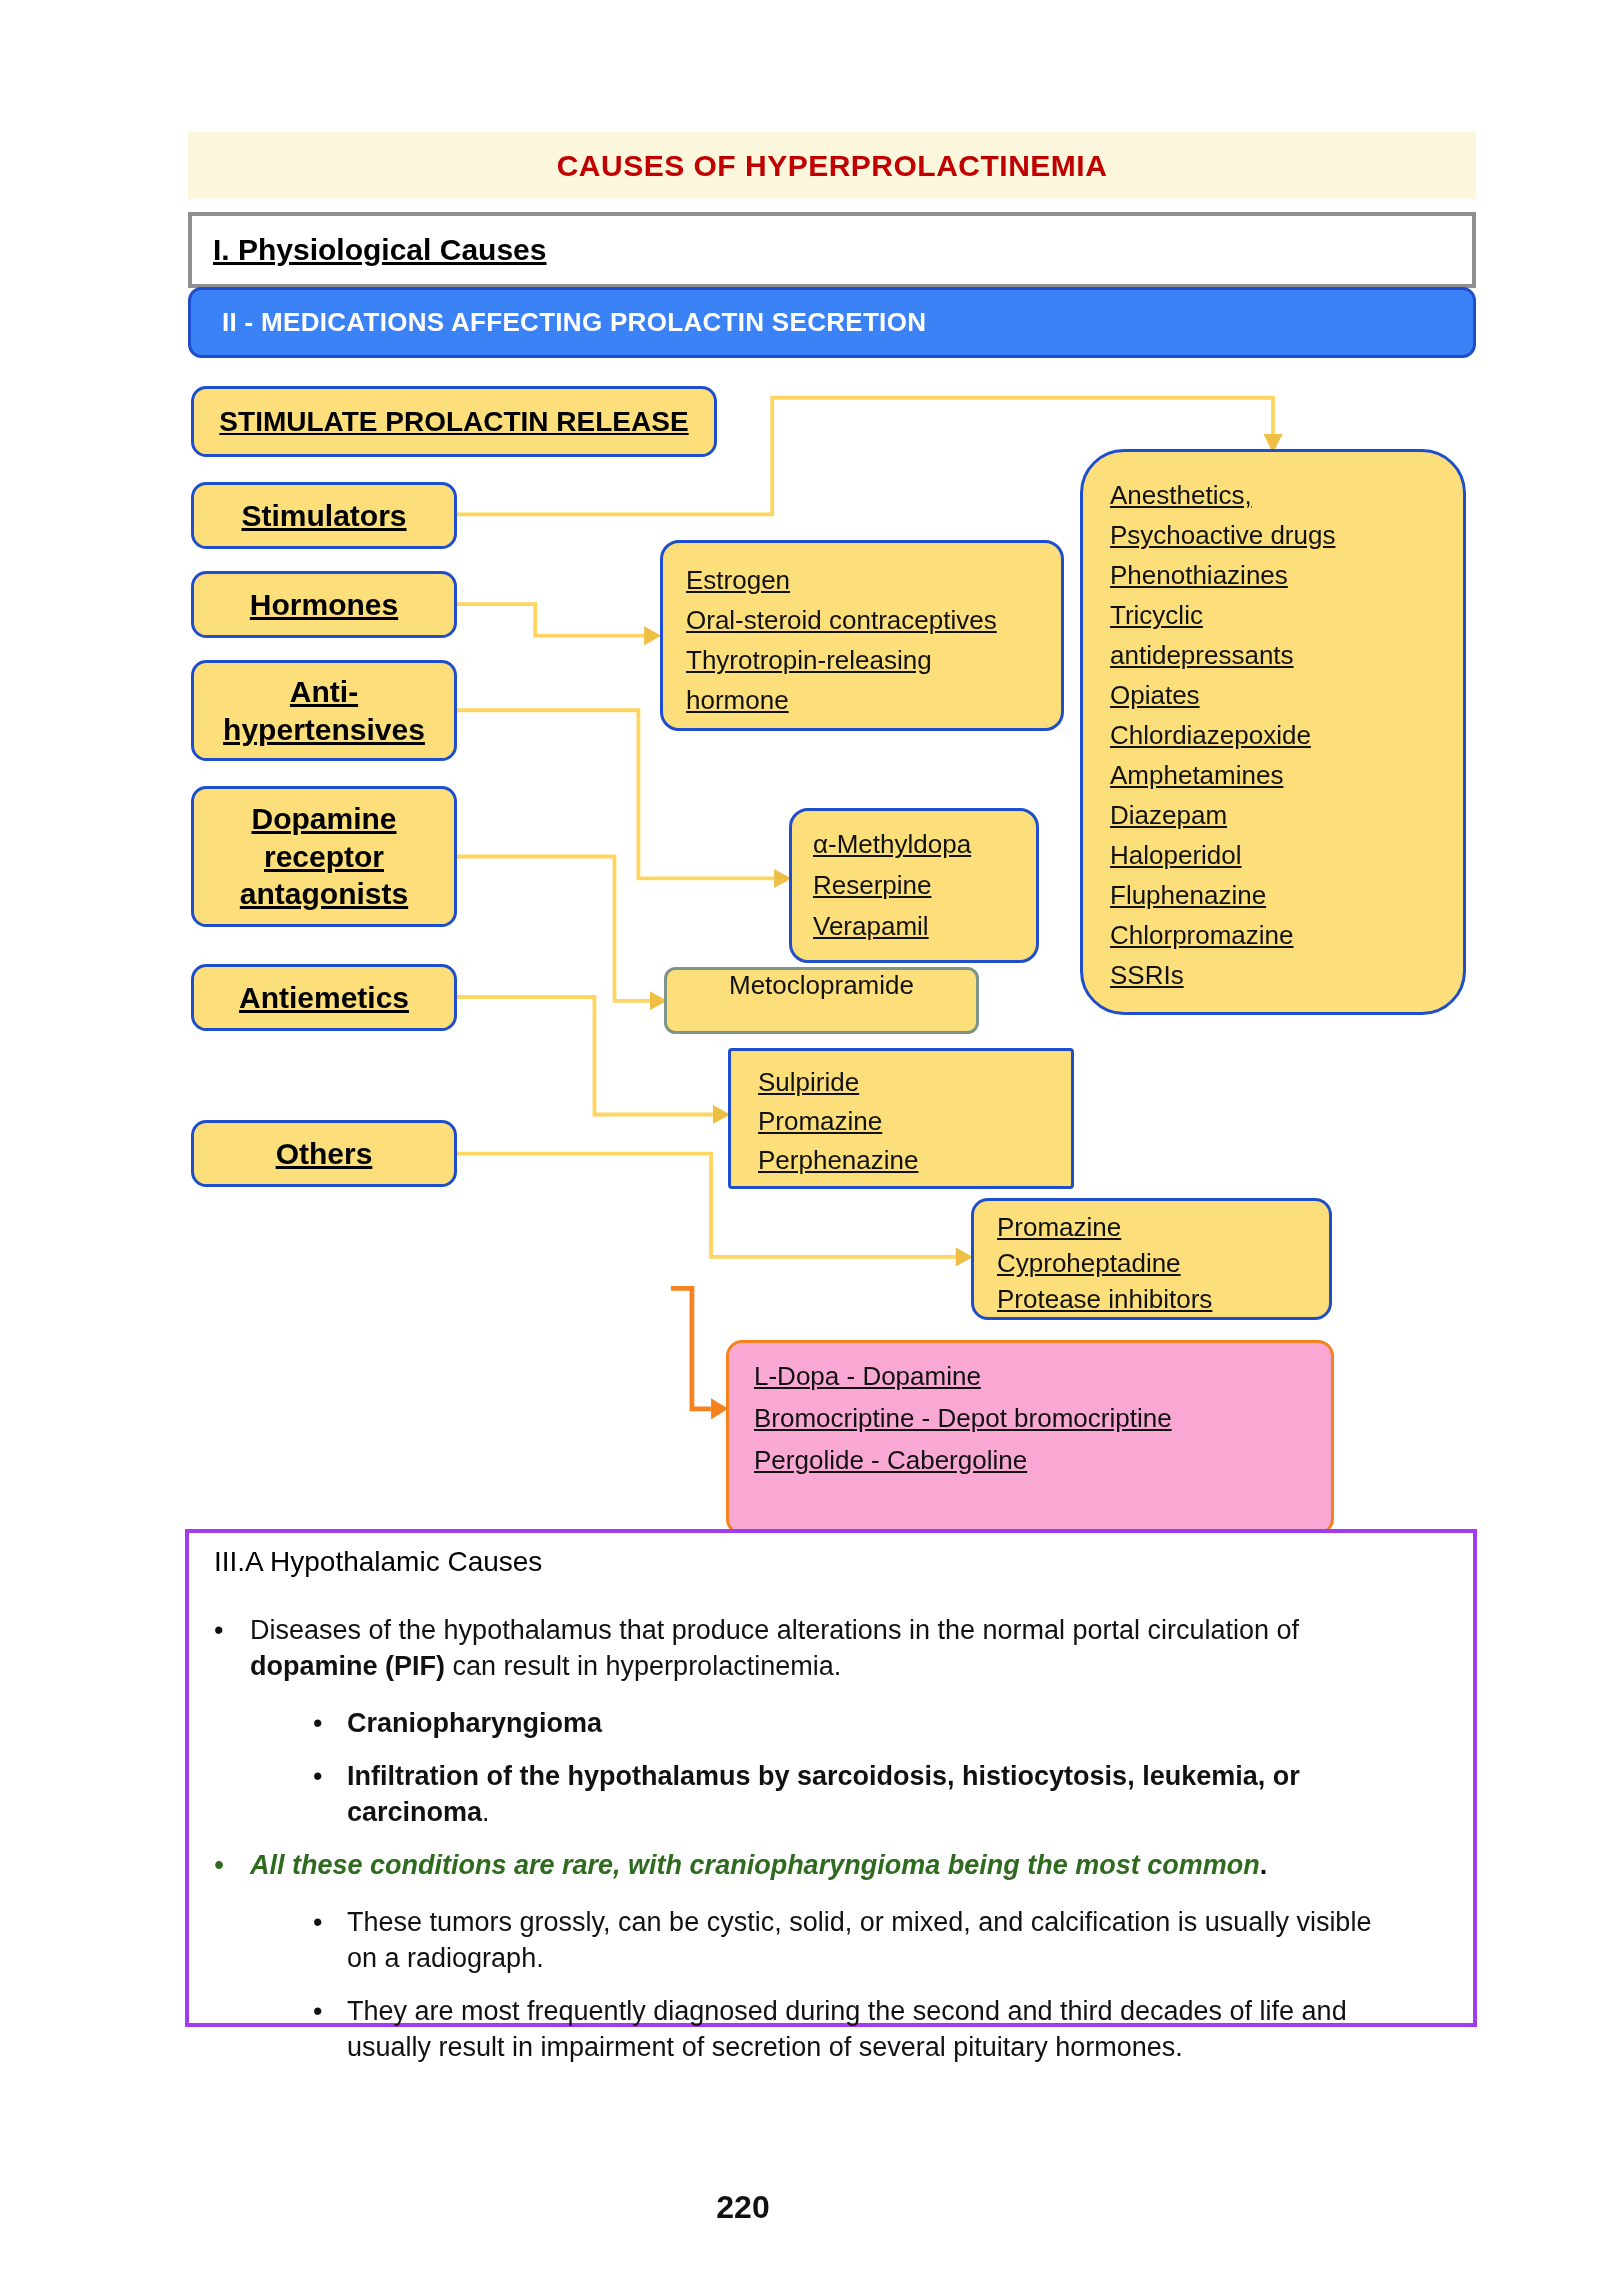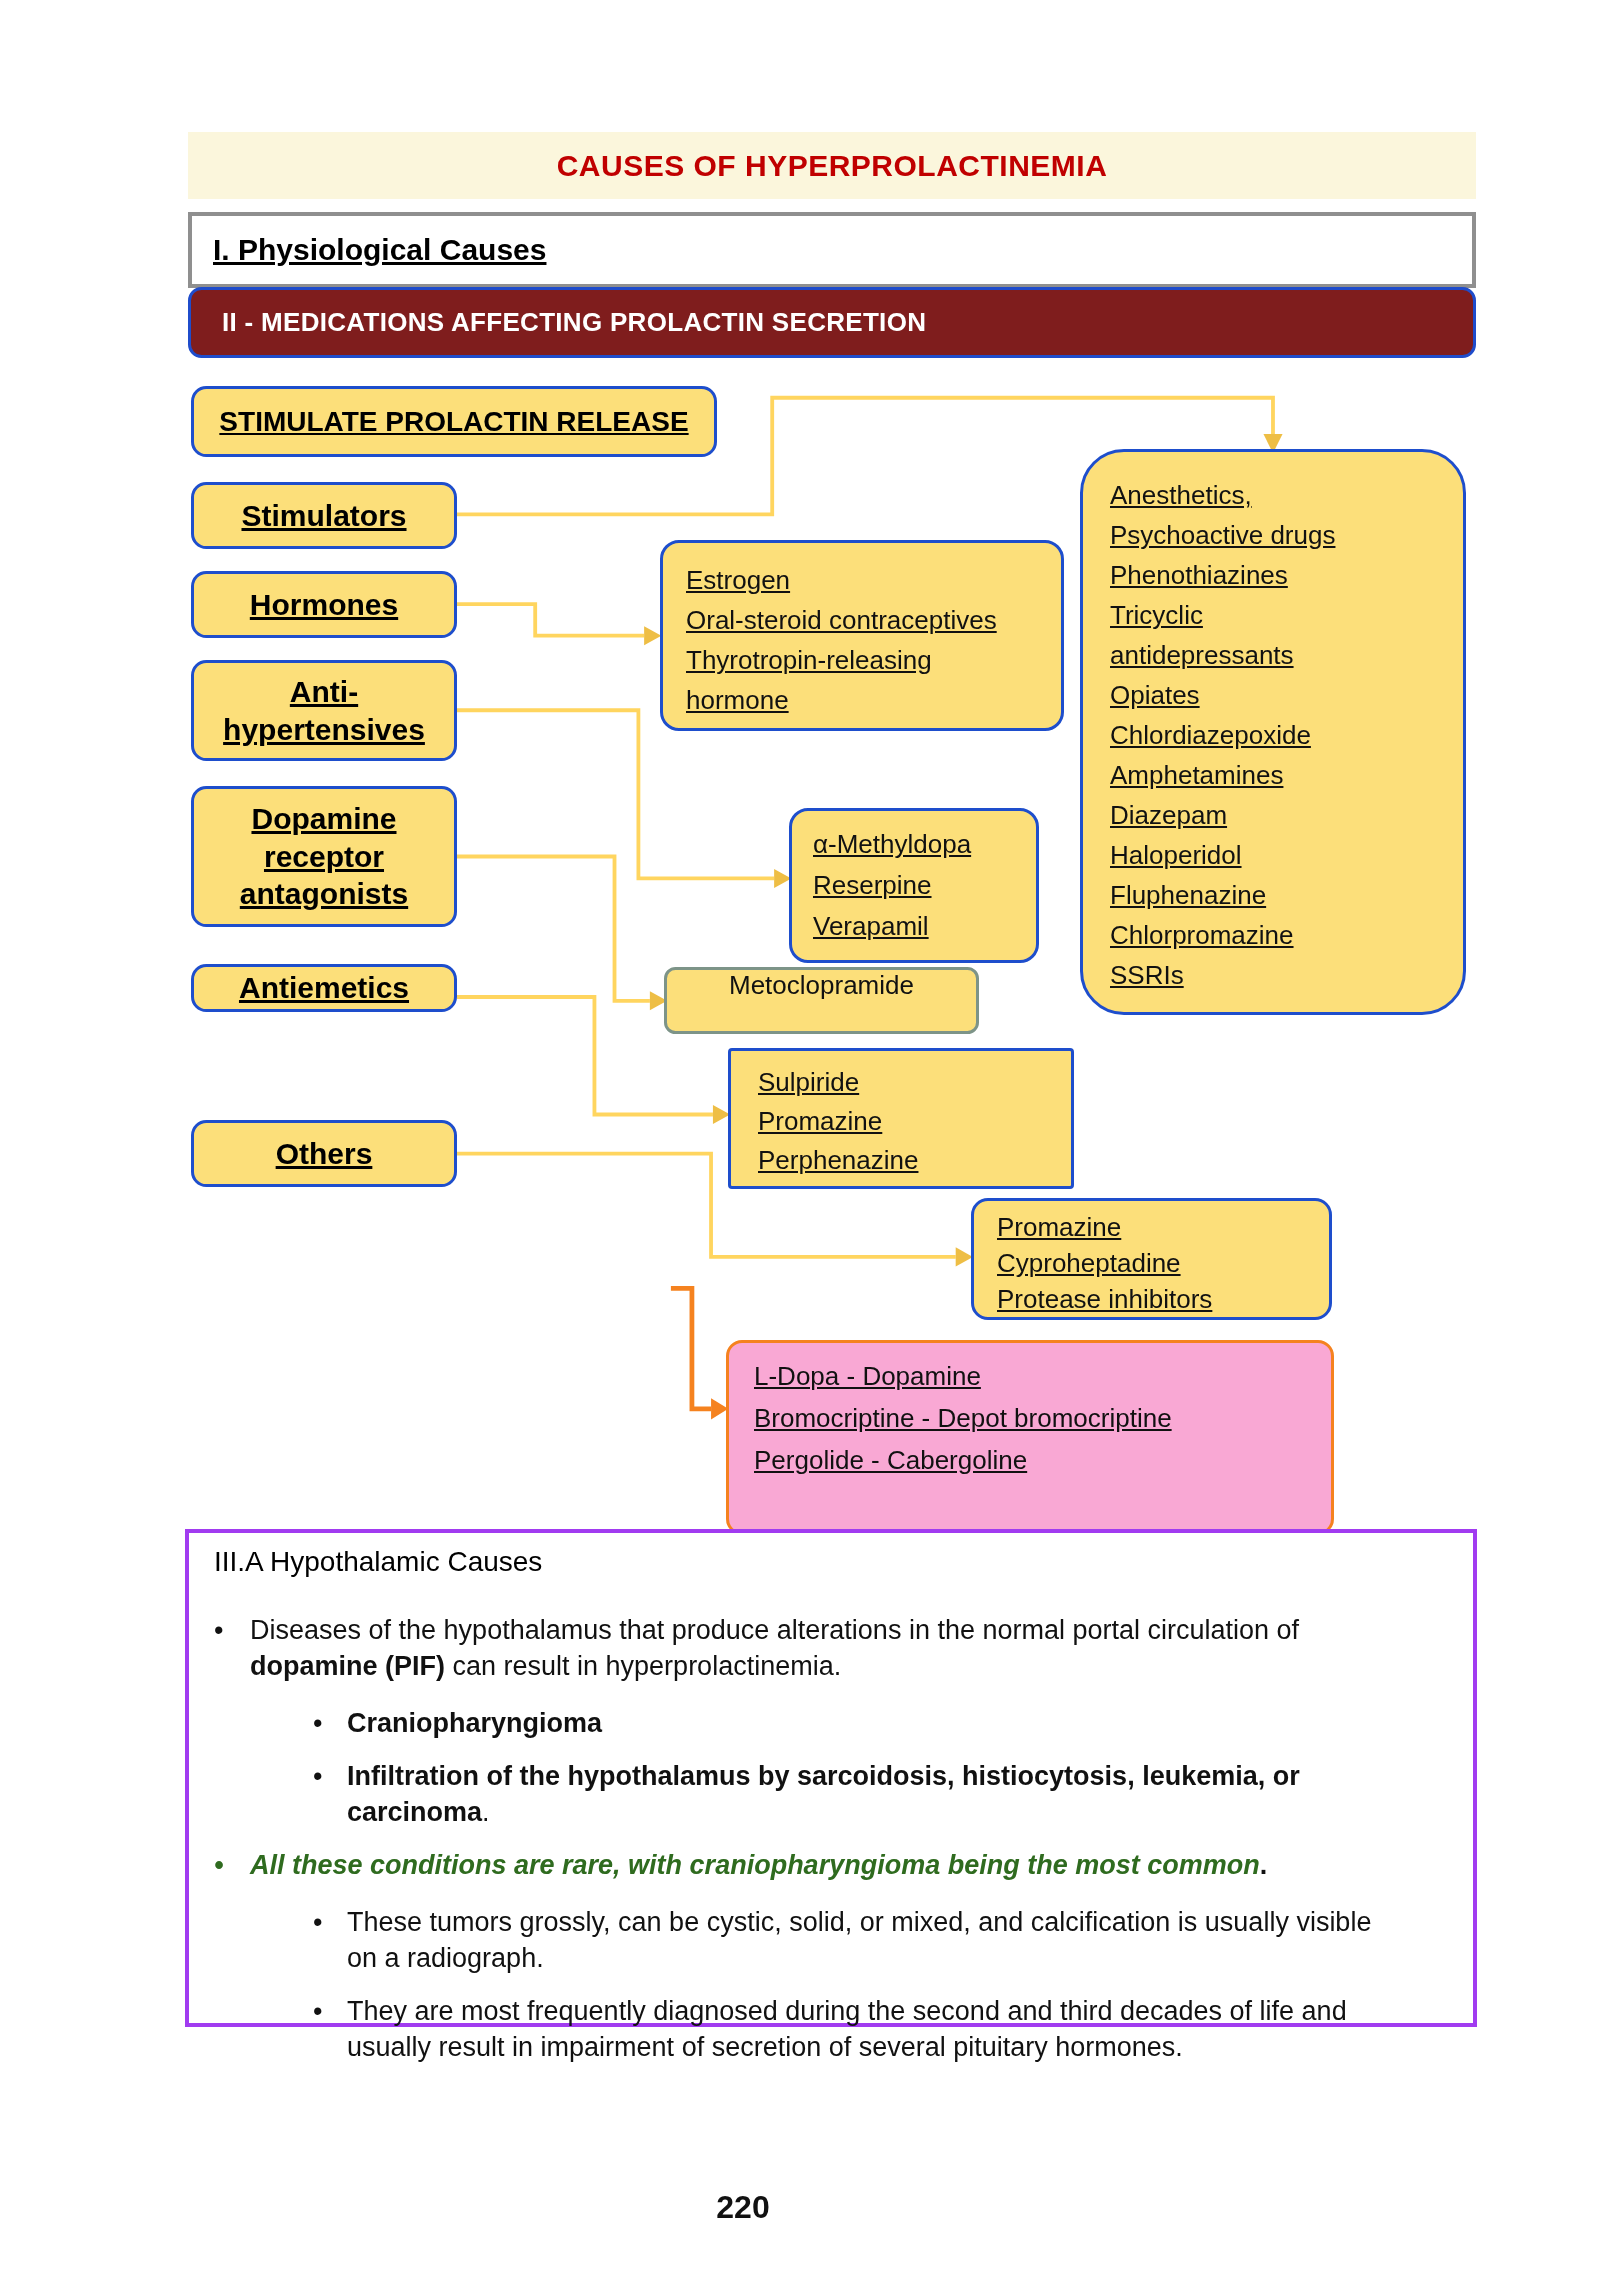--- a/index.html
+++ b/index.html
@@ -7,41 +7,41 @@
   .page{position:relative;width:1618px;height:2273px;background:#ffffff;overflow:hidden;}
   .abs{position:absolute;box-sizing:border-box;}
 
   
   .title-bar{left:188px;top:132px;width:1288px;height:67px;background:#FBF6DC;
     display:flex;align-items:center;justify-content:center;}
   .title-bar .t{color:#C00000;font-weight:bold;font-size:30px;letter-spacing:0.5px;}
   .phys-box{left:188px;top:212px;width:1288px;height:76px;background:#fff;border:4.8px solid #8F8F8F;
     display:flex;align-items:center;padding-left:21px;}
   .phys-box .t{font-size:30px;font-weight:bold;text-decoration:underline;color:#000;}
-  .med-bar{left:188px;top:287px;width:1288px;height:71px;background:#7f1d1d;border:3.8px solid #1F4CCB;
+  .med-bar{left:188px;top:287px;width:1288px;height:71px;background:#3b82f6;border:3.8px solid #1F4CCB;
     border-radius:13.4px;display:flex;align-items:center;padding-left:31px;}
   .med-bar .t{color:#fff;font-weight:bold;font-size:26px;letter-spacing:0.3px;}
 
   
   .ybox{background:#FCDF7A;border:3.8px solid #1E4ECC;border-radius:15.3px;}
   .hdr{display:flex;align-items:center;justify-content:center;}
   .hdr .t{font-weight:bold;font-size:28px;text-decoration:underline;color:#000;}
 
   .stimulate-box{left:191px;top:386px;width:526px;height:71px;}
   .inhibit-box{left:191px;top:1238px;width:480px;height:80px;background:#fff;border:3.8px solid #F5821F;border-radius:13.4px;}
   .inhibit-box .t{font-size:27px;}
 
   
   .cat{left:191px;width:266px;display:flex;align-items:center;justify-content:center;text-align:center;}
   .cat .cat-label{font-weight:bold;font-size:30px;line-height:1.25;white-space:pre-line;color:#000;text-decoration:underline;}
   .cat-stimulators{top:482px;height:67px;}
   .cat-hormones{top:571px;height:67px;}
   .cat-antihyp{top:660px;height:101px;}
   .cat-dopamine{top:786px;height:141px;}
-  .cat-antiemetics{top:964px;height:48px;}
+  .cat-antiemetics{top:964px;height:67px;}
   .cat-others{top:1120px;height:67px;}
 
   
   .drug{font-size:26px;color:#111;}
   .drug .line{line-height:1.55;text-decoration:underline;}
   .box-estrogen{left:660px;top:540px;width:404px;height:191px;padding:17px 13.4px 0 23px;border-radius:19px;}
   .box-estrogen .line{line-height:40px;}
   .box-anesthetics{left:1080px;top:449px;width:386px;height:566px;padding:23px 9.6px 0 27px;border-radius:44px;}
   .box-anesthetics .line{line-height:40px;}
   .box-methyldopa{left:789px;top:808px;width:250px;height:155px;padding:13.4px 9.6px 0 21px;border-radius:19px;}

